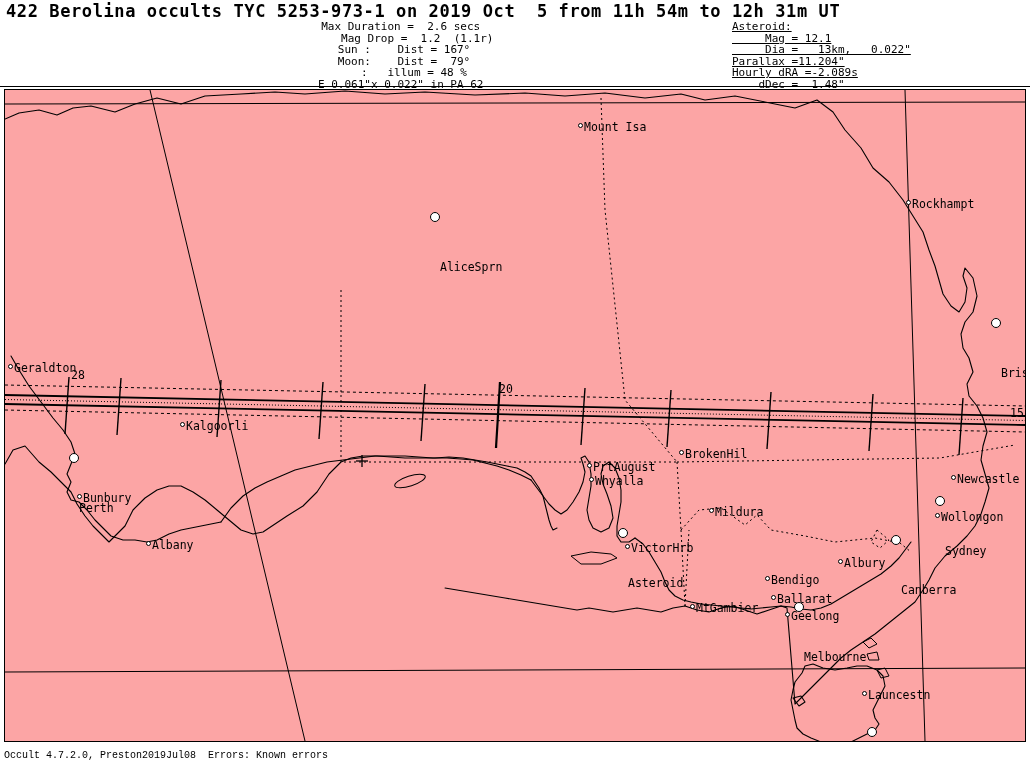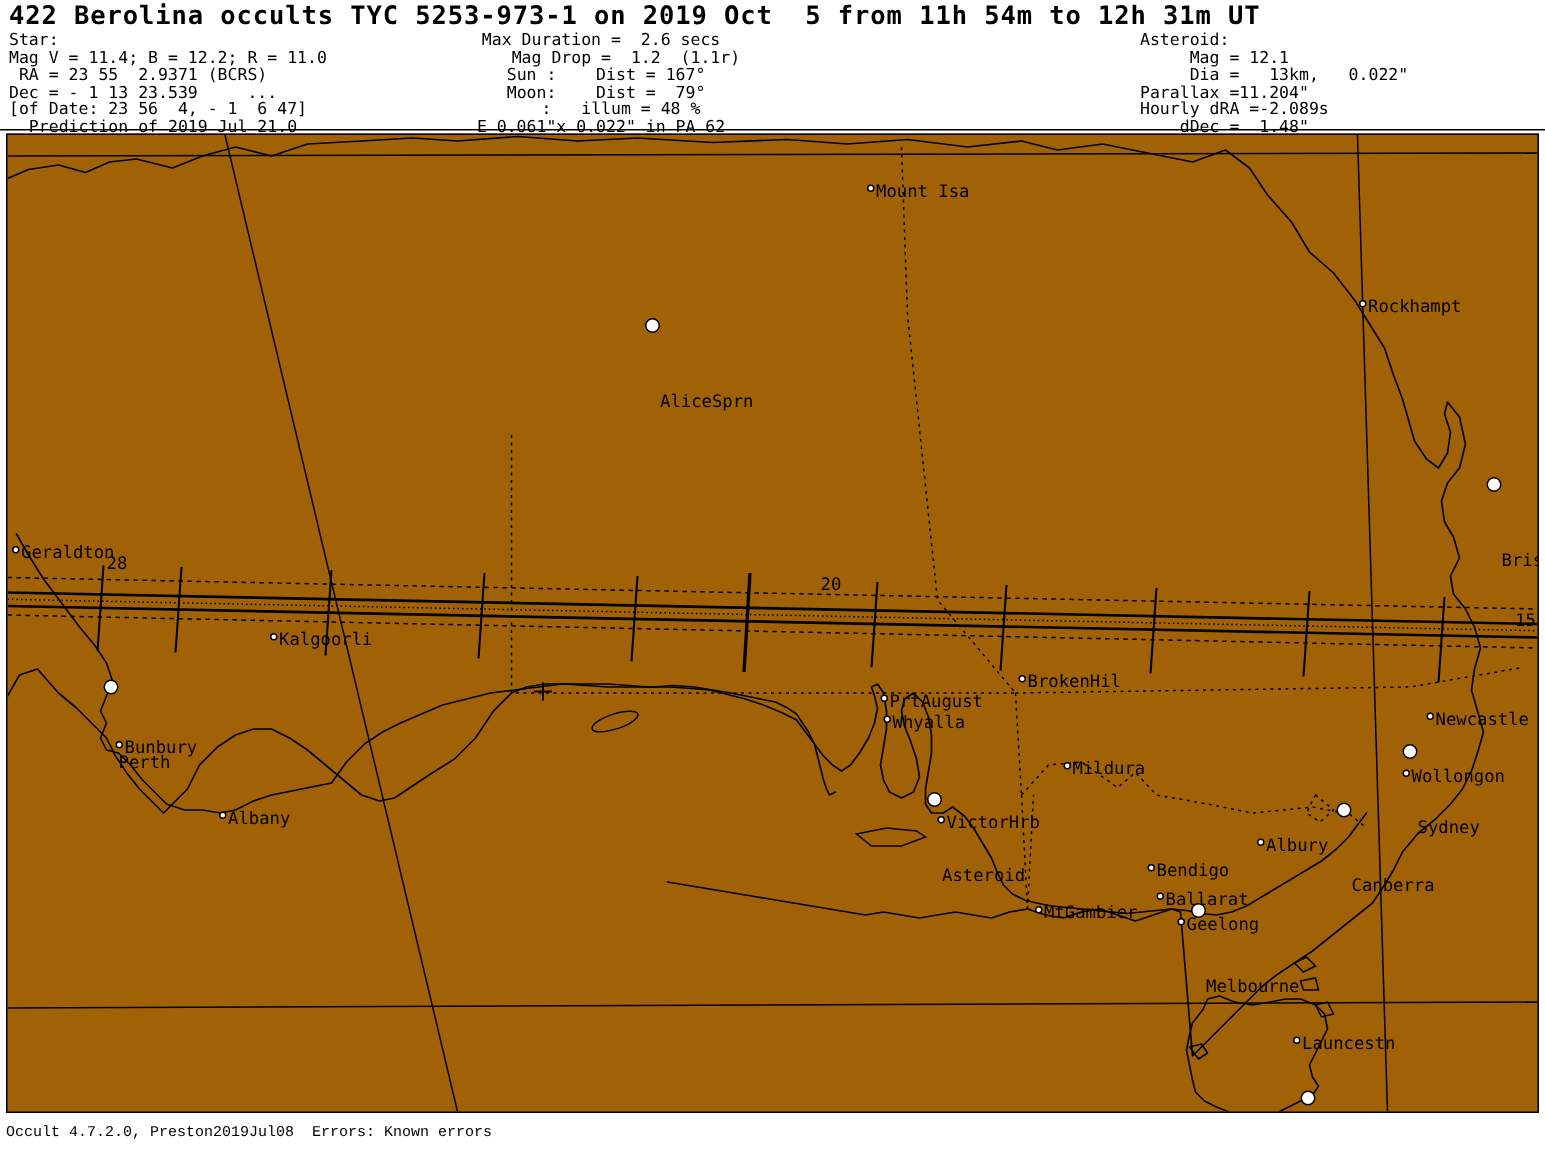--- a/index.html
+++ b/index.html
@@ -13,28 +13,28 @@
 
   
   #header{position:absolute;left:0;top:0;width:1030px;height:88px;}
   #main-title{
     position:absolute;left:6px;top:1px;
     font-size:17px;font-weight:bold;letter-spacing:.6px;white-space:pre;
   }
   .hblock{position:absolute;font-size:11px;line-height:11.6px;white-space:pre;}
   #star-block{left:6px;top:21px;}
   #circ-block{left:308px;top:21px;text-align:center;}
-  #ast-block{left:760px;top:21px;}
+  #ast-block{left:732px;top:21px;text-decoration:underline;}
   #header-rule{position:absolute;left:0;top:86px;width:1030px;height:0;
     border-top:1px solid #000;}
 
   
   #map{
     position:absolute;left:4px;top:89px;width:1022px;height:653px;
-    border:1px solid #000;box-sizing:border-box;overflow:hidden;background:#a16207;
+    border:1px solid #000;box-sizing:border-box;overflow:hidden;background:#fca5a5;
   }
   #mapsvg{position:absolute;left:0;top:0;width:1020px;height:651px;display:block;}
 
   
   .city{position:absolute;}
   .city .dot{
     position:absolute;left:0;top:0;border:1px solid #000;border-radius:50%;
     background:#fff;box-sizing:border-box;
   }
   .city .dot.sm{width:5px;height:5px;}
@@ -57,26 +57,20 @@
     font-family:Liberation Mono, monospace;
   }
 </style>
 </head>
 <body>
 
 <div id="page">
 
   <div id="header">
     <div id="main-title">422 Berolina occults TYC 5253-973-1 on 2019 Oct  5 from 11h 54m to 12h 31m UT</div>
-    <div class="hblock" id="star-block">Star:
-Mag V = 11.4; B = 12.2; R = 11.0
- RA = 23 55  2.9371 (BCRS)
-Dec = - 1 13 23.539     ...
-[of Date: 23 56  4, - 1  6 47]
-  Prediction of 2019 Jul 21.0</div>
     <div class="hblock" id="circ-block">Max Duration =  2.6 secs
      Mag Drop =  1.2  (1.1r)
  Sun :    Dist = 167°
  Moon:    Dist =  79°
     :   illum = 48 %
 E 0.061"x 0.022" in PA 62</div>
     <div class="hblock" id="ast-block">Asteroid:
      Mag = 12.1
      Dia =   13km,   0.022"
 Parallax =11.204"
@@ -336,19 +330,19 @@
           <div class="nm">Launcestn</div>
         </div>
         <div class="city" style="left: 862px; top: 637px;">
           <div class="dot lg"></div>
           <div class="nm">Hobart</div>
         </div>
       </div>
 
     <div id="tlabels">
         <div class="tlabel" style="left: 66px; top: 278px;">28</div>
-        <div class="tlabel" style="left: 494px; top: 292px; padding-left: 48px;">20</div>
+        <div class="tlabel" style="left: 494px; top: 292px;">20</div>
         <div class="tlabel" style="left: 960px; top: 316px; margin-left: 45px;">15</div>
       </div>
   </div>
 
   <div id="footer">Occult 4.7.2.0, Preston2019Jul08  Errors: Known errors</div>
 </div>
 
 </body></html>

